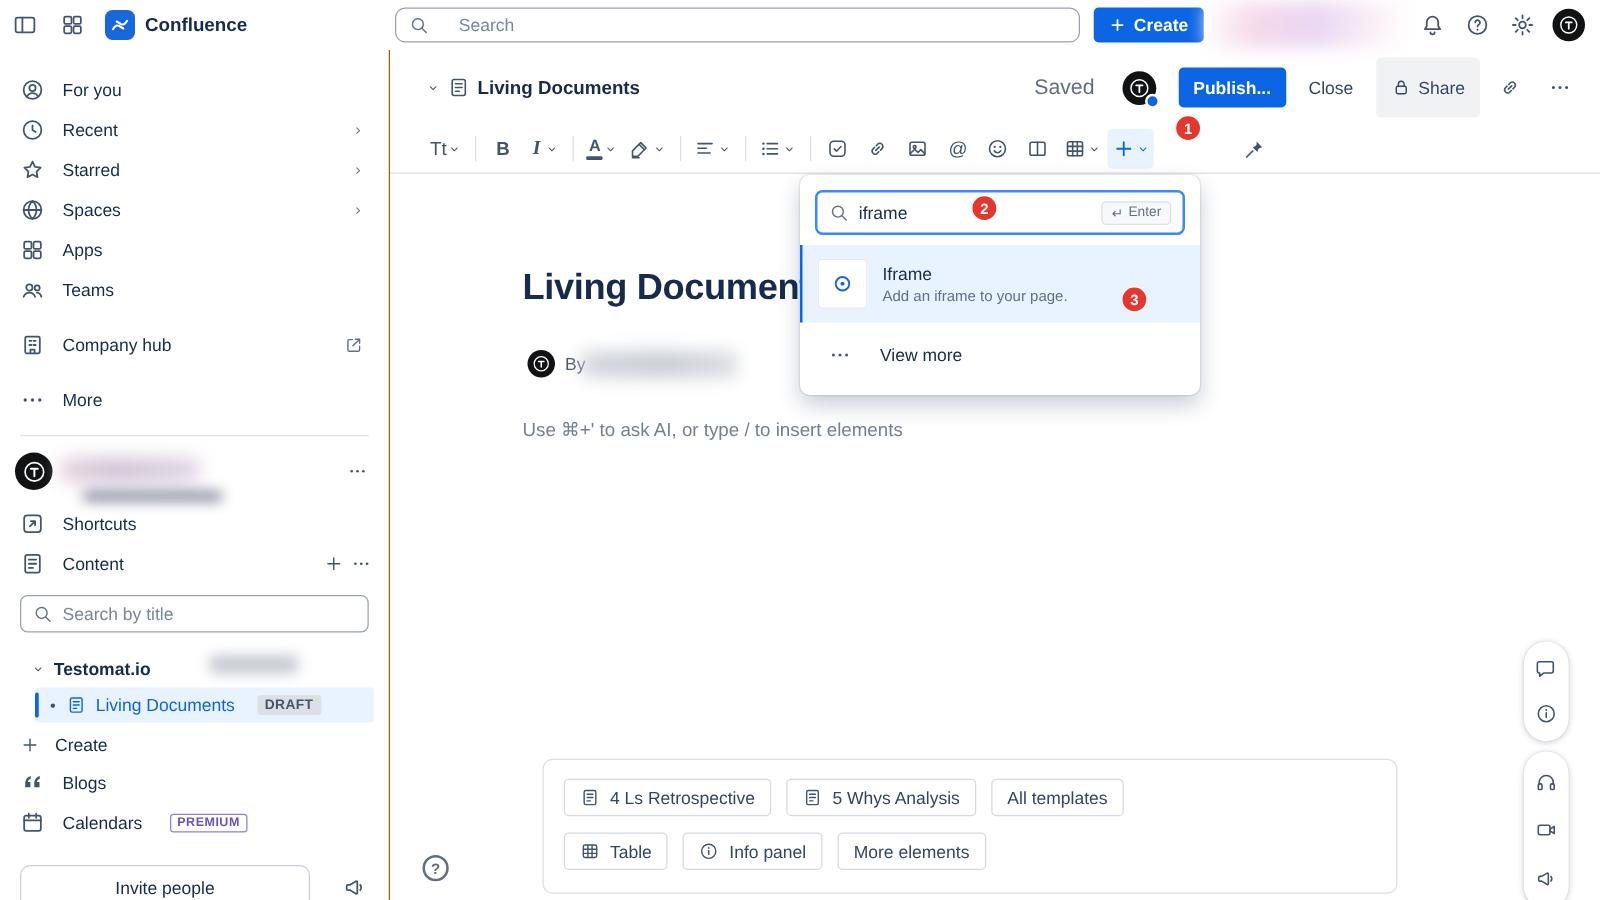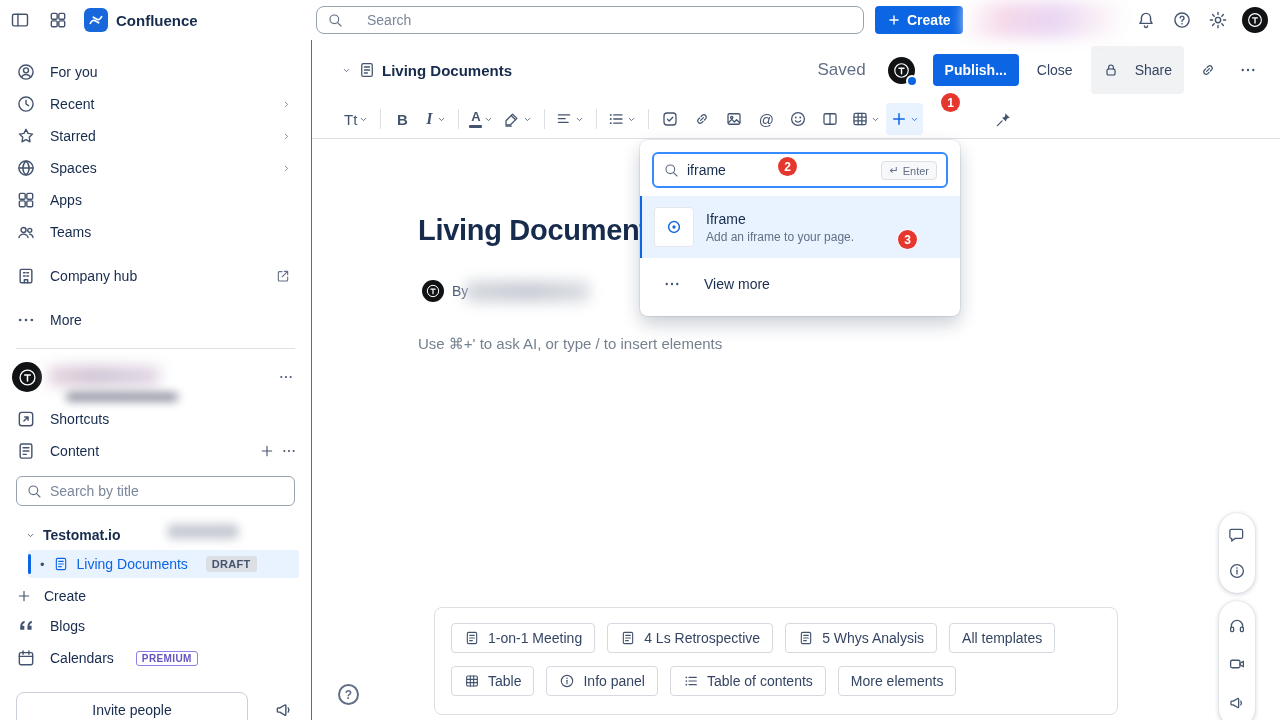--- a/index.html
+++ b/index.html
@@ -49,40 +49,40 @@
   
   .page-header{position:absolute;left:312px;top:40px;right:0;height:60px;display:flex;align-items:center;padding:0 16px 0 22px;background:#fff;z-index:5}
   .ph-title{font-size:15px;font-weight:600;color:#172b4d;margin-left:6px}
   .ph-right{margin-left:auto;display:flex;align-items:center;gap:8px}
   .saved{font-size:17px;color:#626f86;margin-right:14px}
   .ph-avatar{position:relative;width:27px;height:27px;border-radius:50%;background:#101214;display:flex;align-items:center;justify-content:center;margin-right:10px}
   .ph-avatar svg{width:19px;height:19px}
   .ph-badge{position:absolute;right:-3px;bottom:-3px;width:12px;height:12px;border-radius:50%;background:#0c66e4;border:2px solid #fff}
   .publish-btn{height:32px;padding:0 12px;background:#0c66e4;color:#fff;font-size:14px;font-weight:600;border-radius:4px}
   .close-btn{height:32px;padding:0 10px;font-size:14px;font-weight:400;color:#344563}
-  .share-btn{height:48px;padding:0 12px;background:#f1f2f4;border-radius:4px;display:flex;align-items:center;gap:16px;font-size:14px;font-weight:500;color:#344563}
+  .share-btn{height:48px;padding:0 12px;background:#f1f2f4;border-radius:4px;display:flex;align-items:center;gap:6px;font-size:14px;font-weight:500;color:#344563}
   .sq-btn{width:32px;height:32px;border-radius:4px;display:flex;align-items:center;justify-content:center;color:#44546f}
   
   .editor-toolbar{position:absolute;left:312px;top:100px;right:0;height:39px;border-bottom:1px solid #dcdfe4;display:flex;align-items:center;padding-left:28px;background:#fff;z-index:5}
   .tbtn{height:32px;min-width:30px;padding:0 4px;margin-right:2px;border-radius:4px;display:flex;align-items:center;justify-content:center;color:#44546f}
   .tbtn.active{background:#e9f2ff;color:#0c66e4}
   .tdiv{width:1px;height:20px;background:#dcdfe4;margin:0 6px;flex:none}
   .tt{font-size:15px;font-weight:500}
   .bold-g{font-size:15px;font-weight:700;width:16px;text-align:center}
   .ital-g{font-family:"Liberation Serif",serif;font-style:italic;font-weight:600;font-size:16px;width:12px;text-align:center}
   .at-g{font-size:15px;font-weight:500}
   .acolor{display:flex;flex-direction:column;align-items:center;line-height:1}
   .acolor .aletter{font-size:13px;font-weight:700}
   .abar{width:13px;height:3px;border-radius:1px;background:#44546f;margin-top:2px}
   .pin-abs{position:absolute;left:676px;top:4px}
   
   .insert-menu{position:absolute;left:640px;top:140px;width:320px;background:#fff;border-radius:8px;box-shadow:0 0 0 1px rgba(9,30,66,.08),0 8px 18px rgba(9,30,66,.22);z-index:40;padding-bottom:6px}
   .im-search{margin:12px 12px 8px 12px;height:36px;border:2px solid #388bff;border-radius:6px;display:flex;align-items:center;padding:0 9px;gap:8px;color:#626f86}
   .im-search input{flex:none;width:96px;font-size:14px}
-  .im-enter{margin-left:auto;display:flex;align-items:flex-end;gap:4px;font-size:11px;color:#626f86;background:#f7f8f9;border:1px solid #dcdfe4;border-radius:4px;padding:2px 7px}
+  .im-enter{margin-left:auto;display:flex;align-items:center;gap:4px;font-size:11px;color:#626f86;background:#f7f8f9;border:1px solid #dcdfe4;border-radius:4px;padding:2px 7px}
   .im-enter::before{content:"\21B5";font-size:11px}
   .im-item{height:62px;display:flex;align-items:center;gap:12px;padding:0 12px;background:#e9f2ff;border-left:2px solid #0c66e4;cursor:pointer}
   .im-icon-box{width:40px;height:40px;border-radius:4px;background:#fff;box-shadow:inset 0 0 0 1px #e4e7ec;display:flex;align-items:center;justify-content:center;color:#1868db;flex:none}
   .im-title{font-size:14px;color:#172b4d}
   .im-desc{font-size:12px;color:#626f86;margin-top:3px}
   .im-more{height:52px;display:flex;align-items:center;gap:12px;padding:0 12px;cursor:pointer}
   .im-more-icon{width:40px;display:flex;justify-content:center;color:#44546f;flex:none}
   .im-more-label{font-size:14px;color:#172b4d}
   
   .doc-title{position:absolute;left:418px;top:214px;font-size:29px;font-weight:700;letter-spacing:-.3px;color:#172b4d;z-index:1}
@@ -542,27 +542,20 @@
   </div>
   <div class="doc-placeholder">Use ⌘+' to ask AI, or type / to insert elements</div>
 
   <div class="tpl-card">
     <div class="tpl-row">
       <button class="tpl-btn">
         <svg class="ic s16 licon" viewBox="0 0 24 24">
             <rect x="5" y="3.5" width="14" height="17" rx="2"></rect>
             <path d="M8.5 8h7M8.5 12h7M8.5 16h4"></path>
           </svg>
-        <span>1-on-1 Meeting</span>
-      </button>
-      <button class="tpl-btn">
-        <svg class="ic s16 licon" viewBox="0 0 24 24">
-            <rect x="5" y="3.5" width="14" height="17" rx="2"></rect>
-            <path d="M8.5 8h7M8.5 12h7M8.5 16h4"></path>
-          </svg>
         <span>4 Ls Retrospective</span>
       </button>
       <button class="tpl-btn">
         <svg class="ic s16 licon" viewBox="0 0 24 24">
             <rect x="5" y="3.5" width="14" height="17" rx="2"></rect>
             <path d="M8.5 8h7M8.5 12h7M8.5 16h4"></path>
           </svg>
         <span>5 Whys Analysis</span>
       </button>
       <button class="tpl-btn">
@@ -577,29 +570,20 @@
           </svg>
         <span>Table</span>
       </button>
       <button class="tpl-btn">
         <svg class="ic s16 licon" viewBox="0 0 24 24">
             <circle cx="12" cy="12" r="8.5"></circle>
             <path d="M12 11v5"></path>
             <circle class="f" cx="12" cy="8" r="1.1"></circle>
           </svg>
         <span>Info panel</span>
-      </button>
-      <button class="tpl-btn">
-        <svg class="ic s16 licon" viewBox="0 0 24 24">
-            <path d="M9 6.5h11M9 12h11M9 17.5h11"></path>
-            <circle class="f" cx="5" cy="6.5" r="1.3"></circle>
-            <circle class="f" cx="5" cy="12" r="1.3"></circle>
-            <circle class="f" cx="5" cy="17.5" r="1.3"></circle>
-          </svg>
-        <span>Table of contents</span>
       </button>
       <button class="tpl-btn">
         <span>More elements</span>
       </button>
     </div>
   </div>
 
   <button class="help-btn"></button>
 
   <div class="insert-menu">

